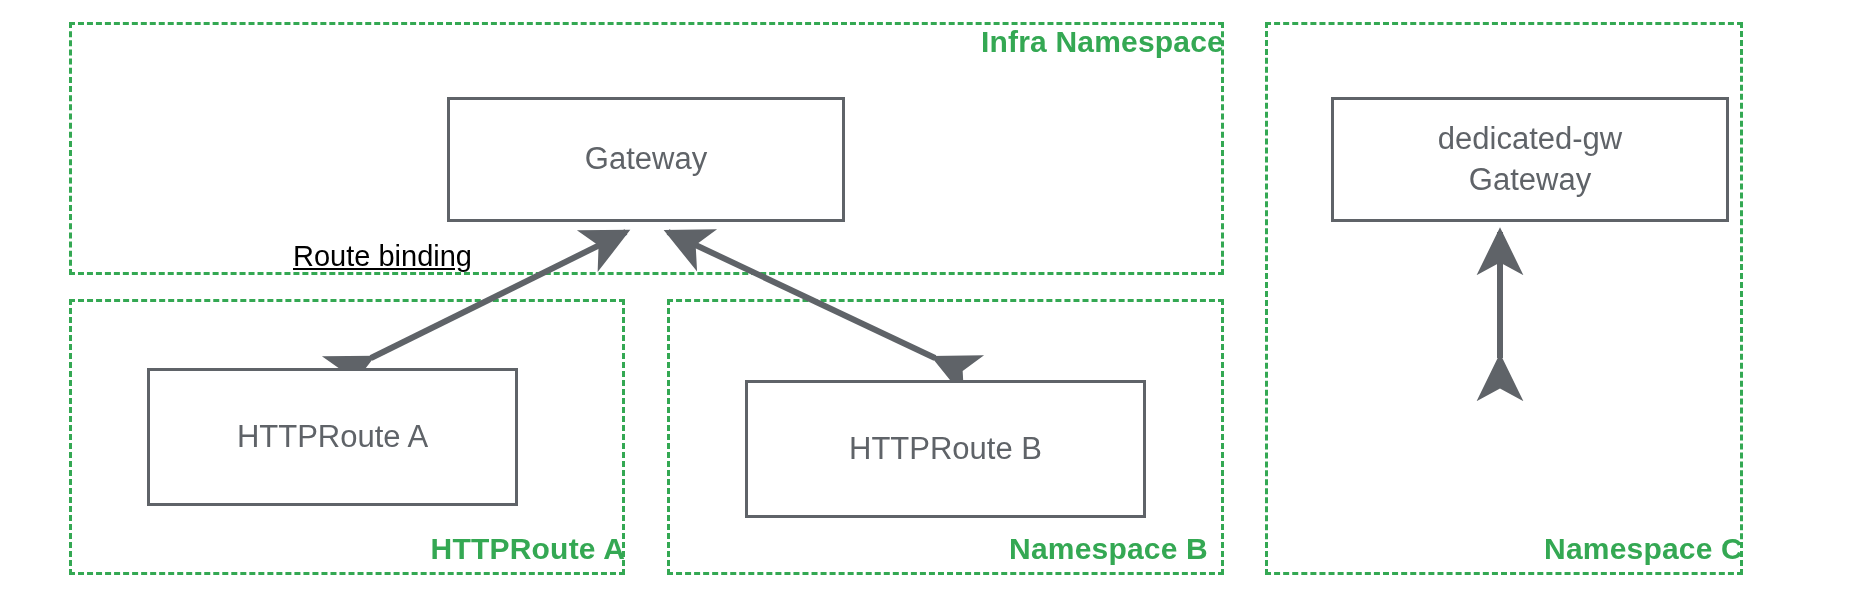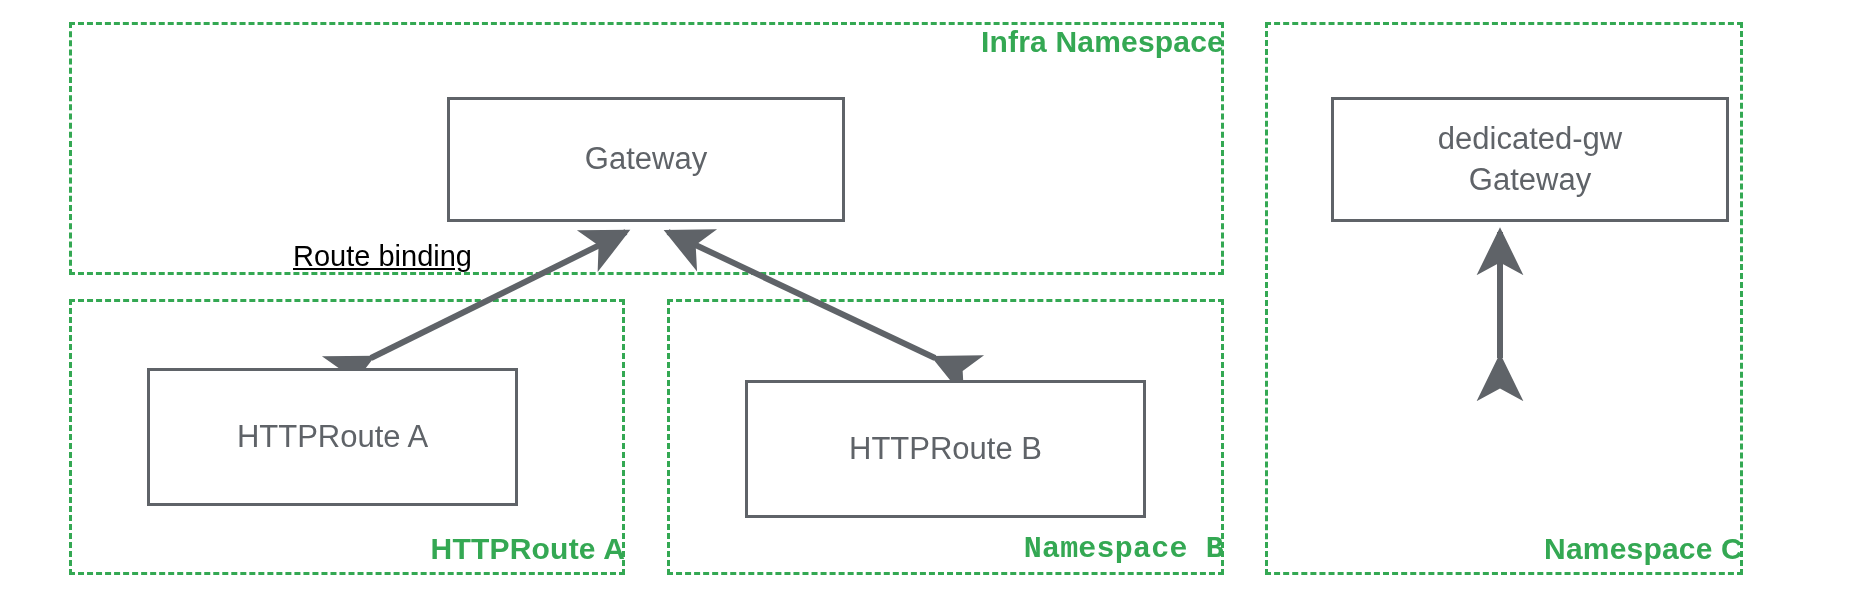--- a/index.html
+++ b/index.html
@@ -70,21 +70,21 @@
 
 <div id="canvas">
 
   <div class="ns-box" style="left:69px; top:22px; width:1155px; height:253px;"></div>
   <div class="ns-label" style="left:69px; top:25px; width:1155px;">Infra Namespace</div>
 
   <div class="ns-box" style="left:69px; top:299px; width:556px; height:276px;"></div>
   <div class="ns-label" style="left:69px; top:532px; width:556px;">HTTPRoute A</div>
 
   <div class="ns-box" style="left:667px; top:299px; width:557px; height:276px;"></div>
-  <div class="ns-label" style="left:667px; top:532px; width:557px;font-family:Liberation Mono, monospace;">Namespace B</div>
+  <div class="ns-label" style="left:651px; top:532px; width:557px;">Namespace B</div>
 
   <div class="ns-box" style="left:1265px; top:22px; width:478px; height:553px;"></div>
   <div class="ns-label" style="left:1265px; top:532px; width:478px;">Namespace C</div>
 
   <svg class="arrows" viewBox="0 0 1860 600">
     <defs>
       <marker id="ah" markerWidth="9" markerHeight="9" refX="7.2" refY="4.5" orient="auto" markerUnits="strokeWidth">
         <path d="M0,0.6 L8,4.5 L0,8.4 L2.1,4.5 Z" fill="#5f6368"></path>
       </marker>
     </defs>

